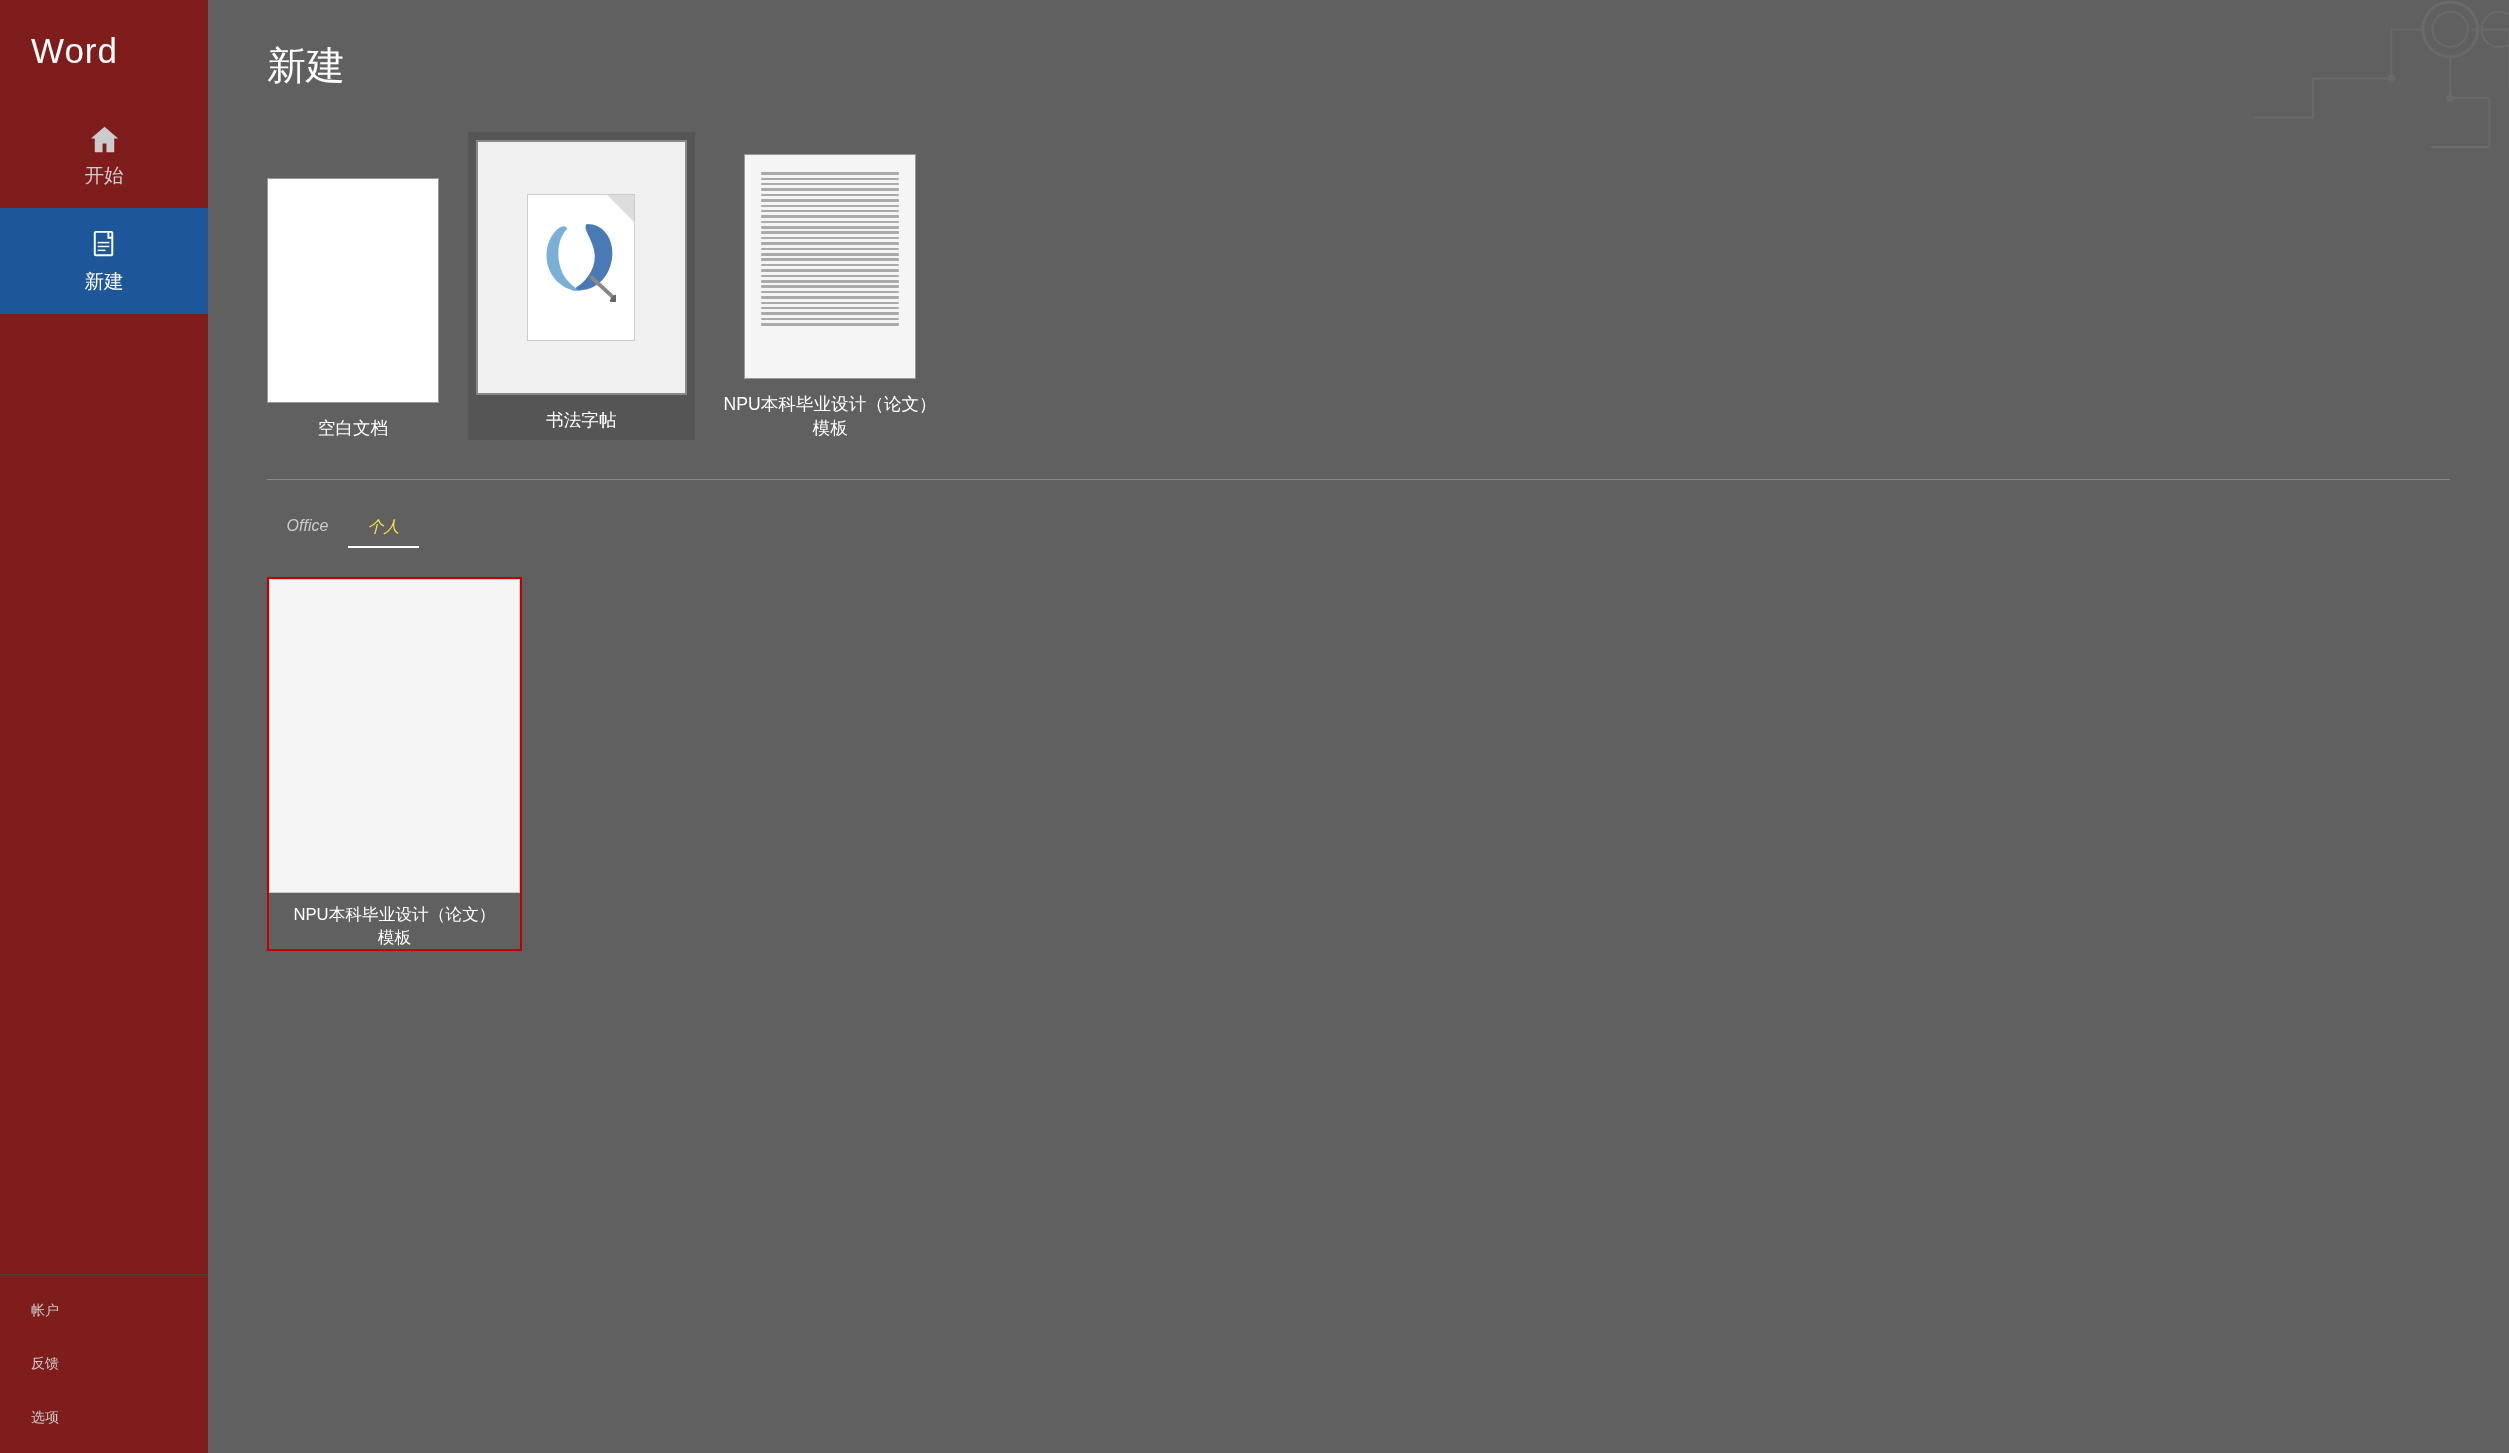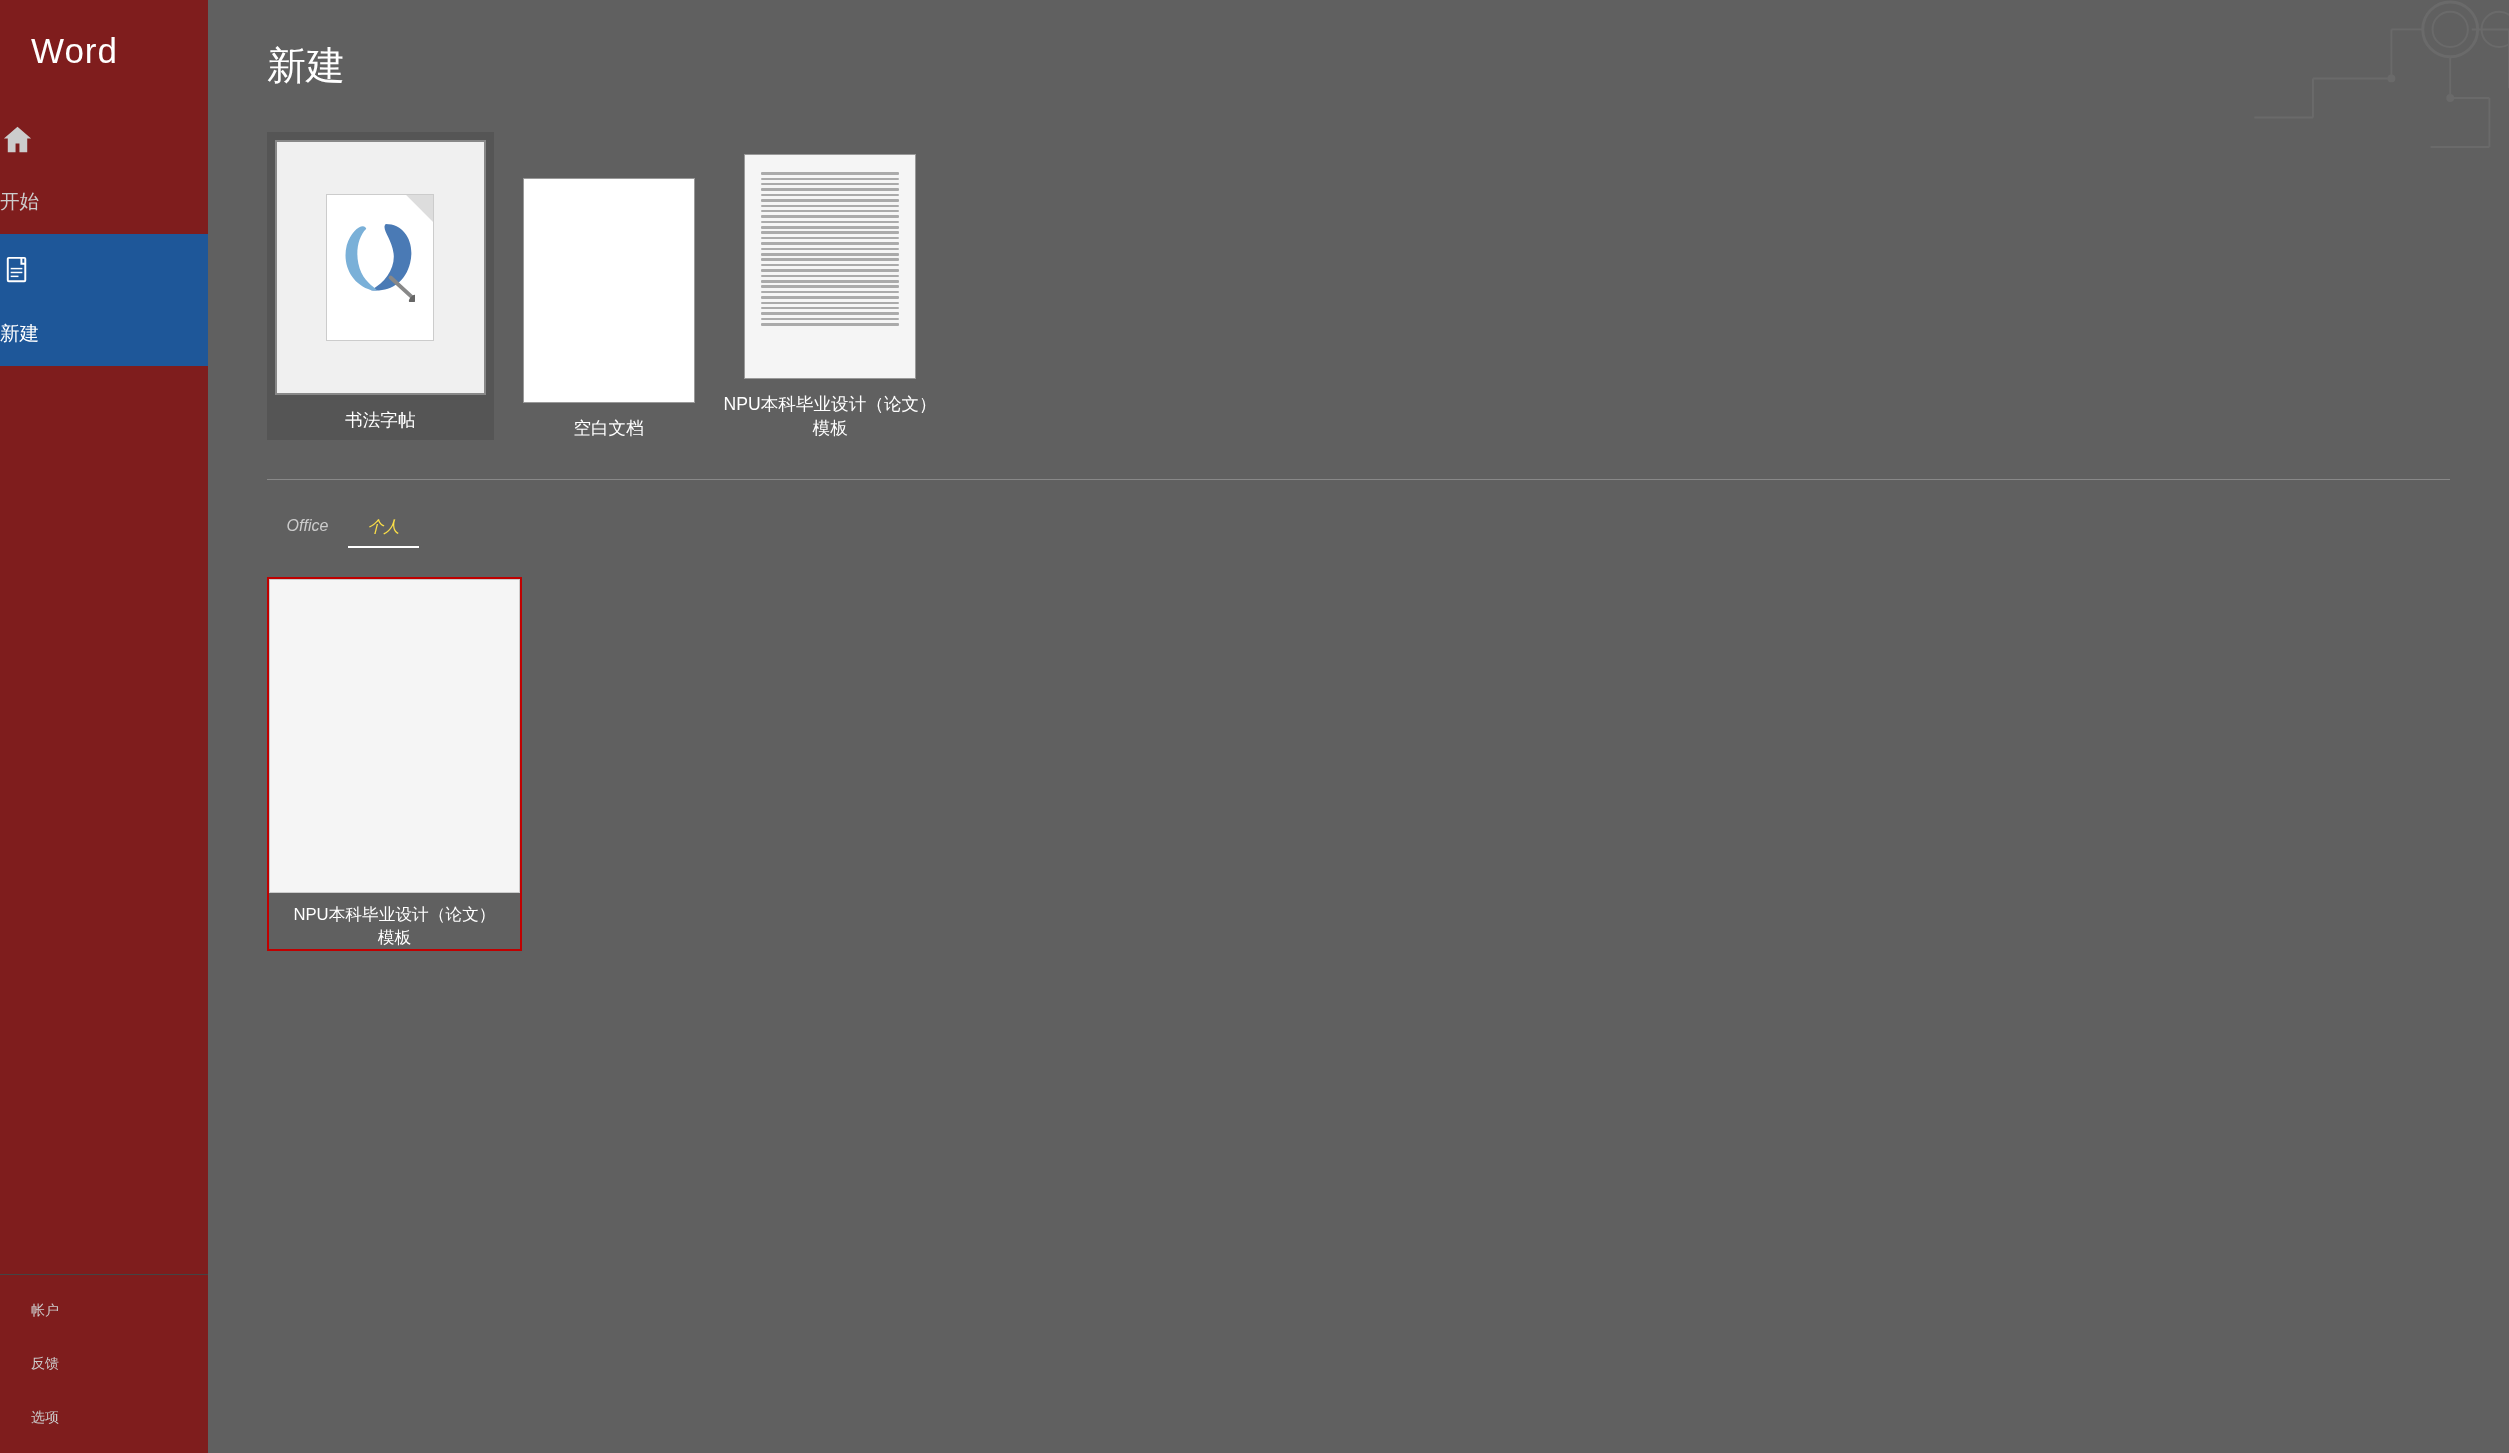--- a/index.html
+++ b/index.html
@@ -32,26 +32,27 @@
 
     .sidebar-nav {
       display: flex;
       flex-direction: column;
       flex: 1;
     }
 
     .sidebar-item {
       display: flex;
       flex-direction: column;
+      align-items: center;
       justify-content: center;
       padding: 19.6px 0;
       cursor: pointer;
       color: #cccccc;
       font-size: 21.6px;
-      gap: 26px;
+      gap: 0;
       width: 100%;
     }
 
     .sidebar-item.active {
       background: #1e5799;
       color: #ffffff;
     }
 
     .sidebar-icon {
       font-size: 31px;
@@ -305,20 +306,27 @@
     <circle cx="280" cy="80" r="4" fill="#888"></circle>
     <circle cx="340" cy="100" r="4" fill="#888"></circle>
     <line x1="362" y1="30" x2="400" y2="30" stroke="#888" stroke-width="2"></line>
     <line x1="400" y1="30" x2="400" y2="90" stroke="#888" stroke-width="2"></line>
   </svg>
 
   <h1 class="page-title">新建</h1>
 
   <div class="featured-templates">
 
+    <div class="template-card">
+      <div class="template-thumb blank">
+        
+      </div>
+      <span class="template-label">空白文档</span>
+    </div>
+
     <div class="template-card" style="background: #555; padding: 7.8px;">
       <div class="template-thumb calligraphy">
         <div class="calligraphy-inner">
 
           <div style="position: relative; width: 108px; height: 147px; background: white; border: 1px solid #ccc;">
             <div style="position: absolute; top: 0; right: 0; width: 27.4px; height: 27.4px; background: #ddd; clip-path: polygon(0 0, 100% 0, 100% 100%);"></div>
 
             <div style="position: absolute; top: 19.6px; left: 9.8px; width: 78px; height: 88px; display: flex; align-items: center; justify-content: center;">
               <svg width="78" height="88" viewBox="0 0 80 90">
 
@@ -329,27 +337,20 @@
                 <ellipse cx="78" cy="87" rx="5" ry="3" fill="#666" transform="rotate(-45 78 87)"></ellipse>
               </svg>
             </div>
           </div>
         </div>
       </div>
       <span class="template-label">书法字帖</span>
     </div>
 
     <div class="template-card">
-      <div class="template-thumb blank">
-        
-      </div>
-      <span class="template-label">空白文档</span>
-    </div>
-
-    <div class="template-card">
       <div class="template-thumb npu">
         <div class="npu-lines">
           <div class="npu-line full"></div>
           <div class="npu-line full"></div>
           <div class="npu-line medium"></div>
           <div class="npu-line full"></div>
           <div class="npu-line full"></div>
           <div class="npu-line full"></div>
           <div class="npu-line short"></div>
           <div class="npu-line full"></div>

